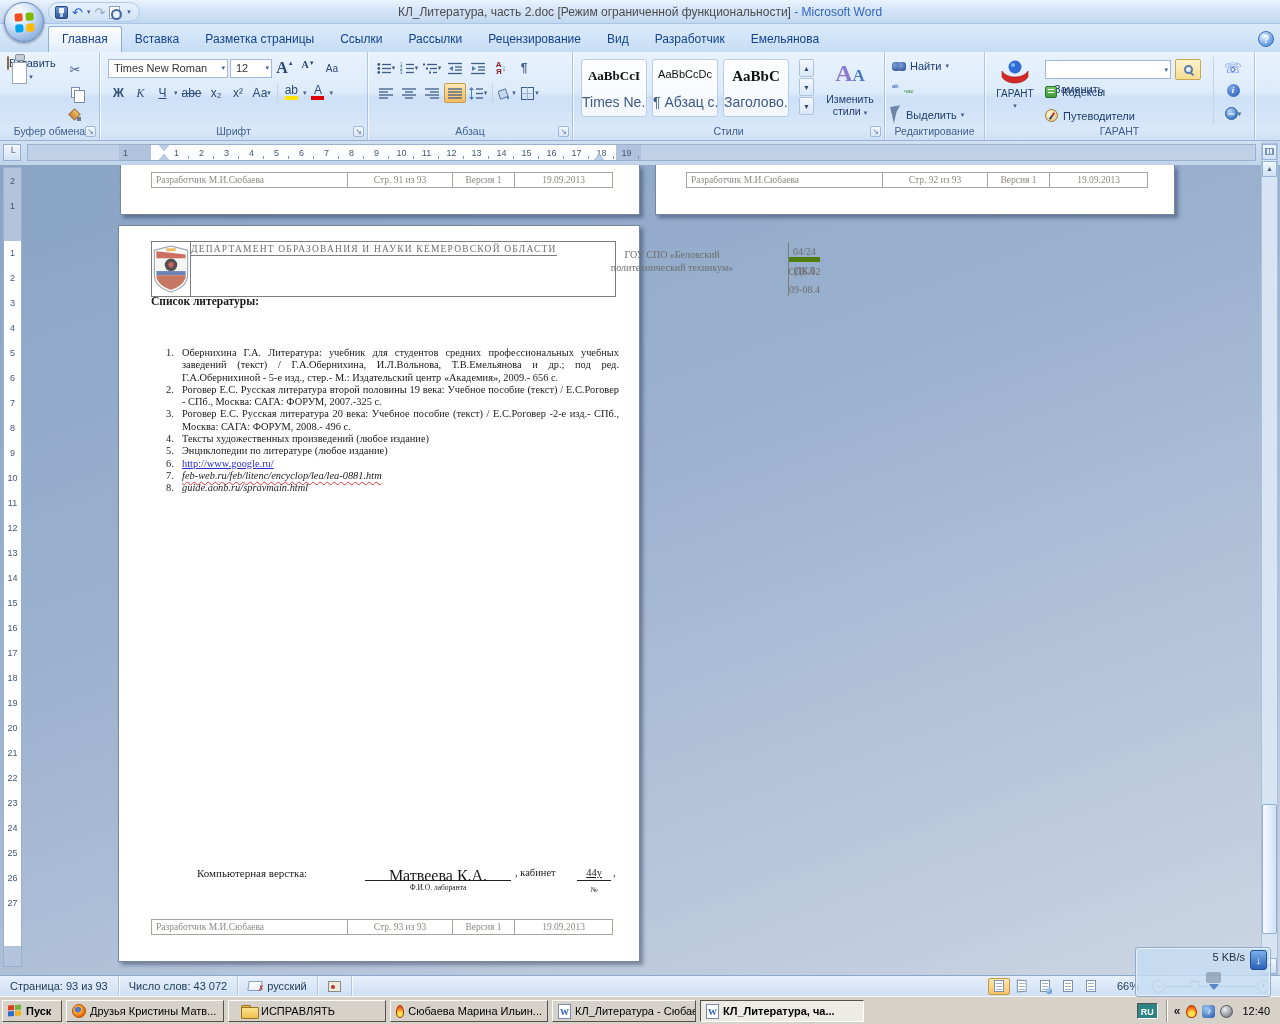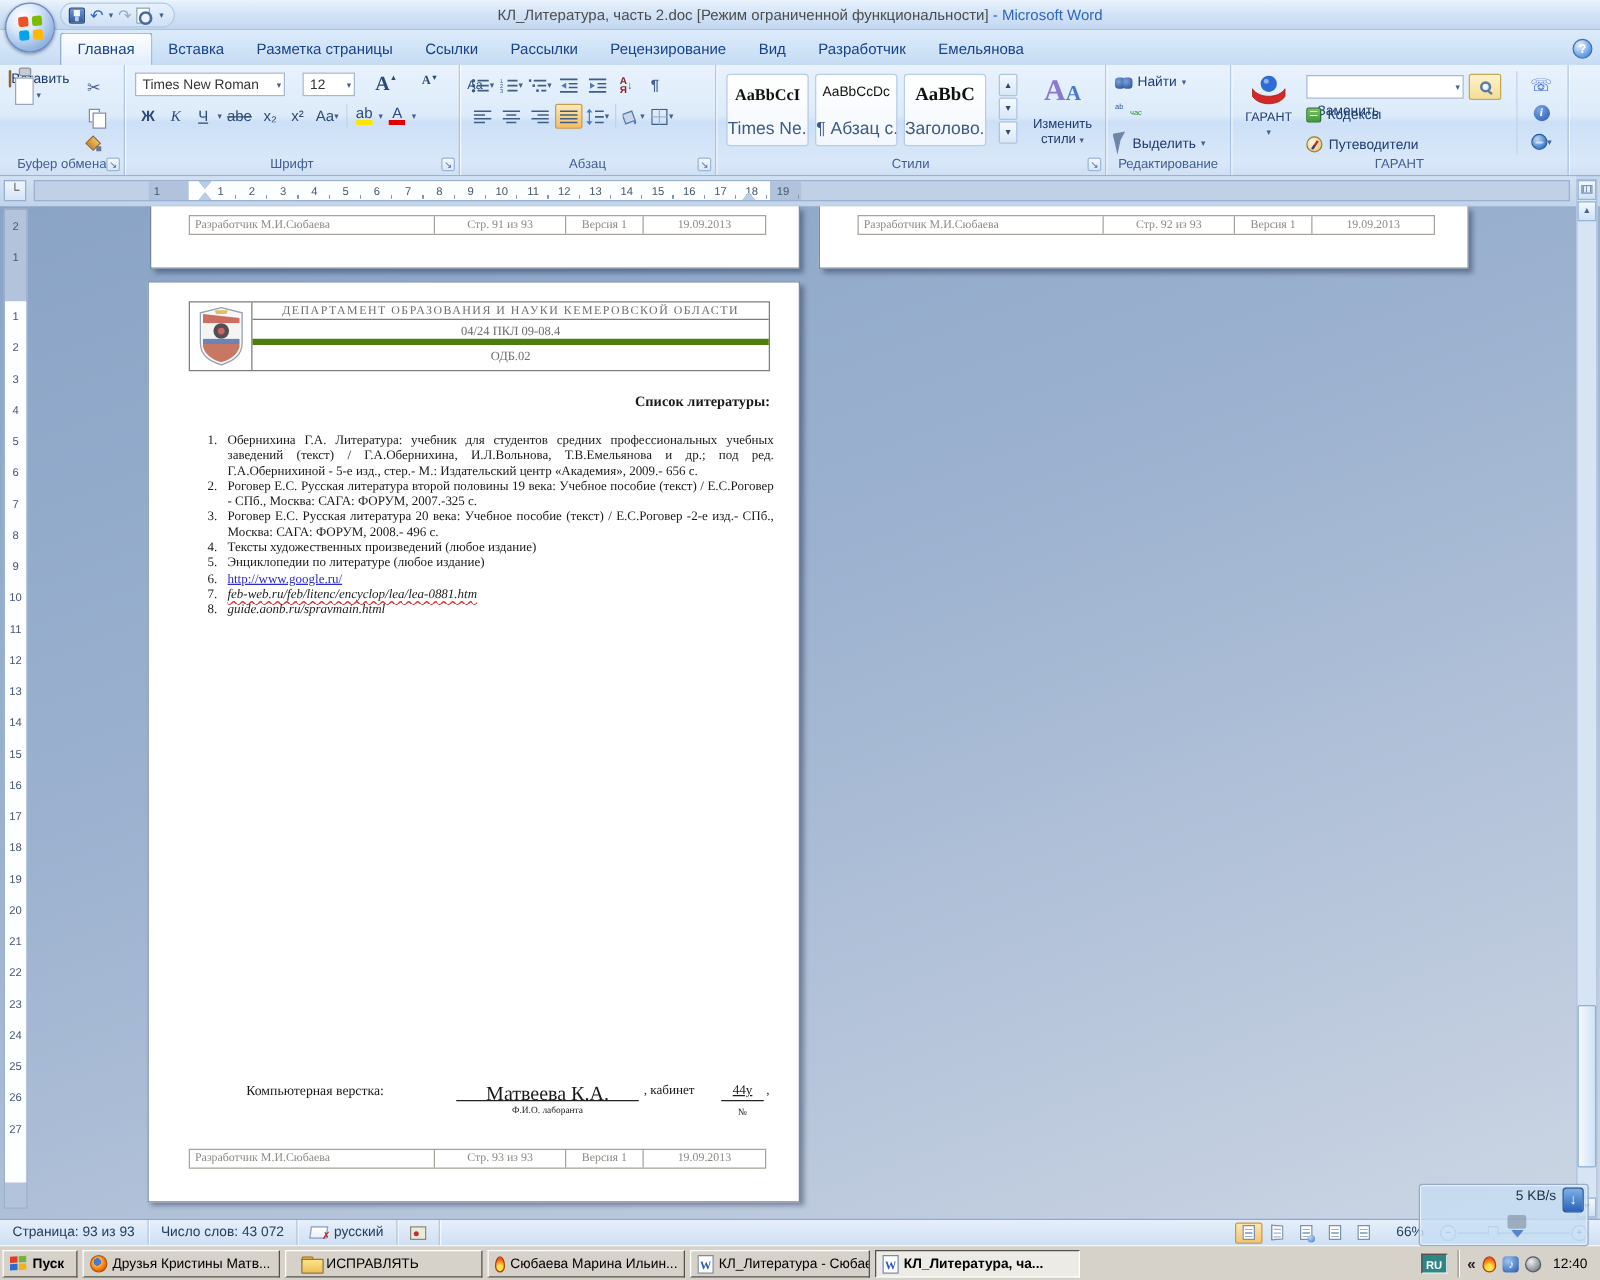--- a/index.html
+++ b/index.html
@@ -61,21 +61,21 @@
   .clip-col .rbtn { width:26px; height:20px; }
   .ic-scis { font-size:13px; color:#4a618a; }
   .ic-copy { width:9px; height:11px; background:#fff; border:1px solid #7c8ca8; position:relative; }
   .ic-copy::after { content:""; position:absolute; left:2px; top:2px; width:9px; height:11px; background:#fff; border:1px solid #7c8ca8; }
   .ic-brush { width:12px; height:12px; position:relative; }
   .ic-brush::before { content:""; position:absolute; left:1px; top:1px; width:7px; height:7px; background:linear-gradient(#f0c060,#c88830); transform:rotate(45deg); border:1px solid #96662a; }
   .ic-brush::after { content:""; position:absolute; right:0; bottom:0; width:4px; height:4px; background:#6a7890; }
 
   
   .g-font { width:268px; }
-  .f-row1 { position:absolute; left:8px; top:6px; display:flex; align-items:flex-start; gap:14px; }
+  .f-row1 { position:absolute; left:8px; top:6px; display:flex; align-items:center; gap:2px; }
   .f-row2 { position:absolute; left:8px; top:31px; display:flex; align-items:center; gap:1px; }
   .f-row2 .rbtn { min-width:21px; height:20px; font-size:12px; padding:0 2px; }
   .bld { font-weight:bold; } .itl { font-style:italic; font-family:"Liberation Serif",serif; }
   .unl { text-decoration:underline; } .stk { text-decoration:line-through; font-size:10px; }
   .sm { font-size:10px; } 
   .colbtn { flex-direction:column; gap:0; line-height:9px; padding-top:2px; }
   .colbtn i { display:block; width:13px; height:4px; margin-top:1px; }
   .ag { display:flex; align-items:flex-start; font-weight:bold; font-family:"Liberation Serif",serif; }
   .ag .c2 { font-size:6px; margin-top:1px; }
   .sep-v { width:1px; height:20px; background:#c4d4e8; margin:0 2px; }
@@ -167,29 +167,29 @@
     font-family:"Liberation Serif",serif; font-size:9.5px; color:#8e8a84; line-height:14px; background:#fff; }
   .ftable .c { border-left:1px solid #a8a49c; text-align:center; overflow:hidden; white-space:nowrap; }
   .ftable .c1 { border-left:none; width:195px; text-align:left; padding-left:4px; }
   .ftable .c2 { width:105px; } .ftable .c3 { width:62px; } .ftable .c4 { width:98px; }
   .ft-top { left:30px; top:7px; }
   .ft-93 { left:32px; top:693px; }
 
   .orghdr { position:absolute; left:32px; top:15px; width:465px; height:56px; border:1px solid #7d7d7d;
     display:flex; font-family:"Liberation Serif",serif; color:#6e6e6e; background:#fff; }
   .coat-cell { width:50px; border-right:1px solid #7d7d7d; display:flex; align-items:center; justify-content:center; }
-  .hdr-right { flex:1; display:flex; flex-direction:column; }
+  .hdr-right { flex:1; display:flex; flex-direction:row; }
   .dept { height:14px; border-bottom:1px solid #7d7d7d; text-align:center; font-size:9.5px; letter-spacing:1.2px; line-height:14px; white-space:nowrap; overflow:hidden; }
   .hdr-bot { flex:1; display:flex; }
   .orgname { width:232px; border-right:1px solid #7d7d7d; text-align:center; font-size:10px; line-height:13px; padding-top:6px; }
   .codes { flex:1; display:flex; flex-direction:column; }
   .code1 { height:20px; border-bottom:5px solid #4d7c0f; text-align:center; line-height:19px; font-size:10px; }
   .code2 { flex:1; text-align:center; line-height:20px; font-size:10px; }
 
-  .doc-heading { position:absolute; left:32px; top:90px; width:465px; text-align:right;
+  .doc-heading { position:absolute; left:32px; top:69px; width:465px; text-align:left;
     font-family:"Liberation Serif",serif; font-weight:bold; font-size:11.5px; color:#1a1a1a; }
   .lit-list { position:absolute; left:47px; top:121px; width:453px;
     font-family:"Liberation Serif",serif; font-size:10.4px; line-height:12.3px; color:#1a1a1a; }
   .li { display:flex; }
   .li-num { width:16px; flex:none; }
   .li-text { flex:1; text-align:justify; }
   .li.short .li-text { text-align:left; }
   .li.link .li-text { color:#2b2bd0; text-decoration:underline; }
   .li.ital .li-text { font-style:italic; text-align:left; }
   .li.wavy .li-text { font-style:italic; text-align:left;
@@ -730,20 +730,24 @@
             <circle cx="18" cy="19" r="6" fill="#2c2c2c"></circle>
             <circle cx="18" cy="19" r="2.6" fill="#c84040"></circle>
             <rect x="4" y="25" width="28" height="4" fill="#4a6aa6"></rect>
             <path d="M4 29 H32 V31 C30 38 24 41 18 43 C12 41 6 38 4 31 Z" fill="#bb5a40"></path>
             <path d="M13 3 L23 3 L22 6 L14 6 Z" fill="#e0b040"></path>
           </svg>
         </div>
         <div class="hdr-right">
           <div class="dept">ДЕПАРТАМЕНТ ОБРАЗОВАНИЯ И НАУКИ КЕМЕРОВСКОЙ ОБЛАСТИ</div>
           <div class="hdr-bot">
+            <div class="orgname">
+              <span>ГОУ СПО «Беловский</span><br>
+              <span>политехнический  техникум»</span>
+            </div>
             <div class="codes">
               <div class="code1">04/24 ПКЛ 09-08.4</div>
               <div class="code2">ОДБ.02</div>
             </div>
           </div>
         </div>
       </div>
 
       <div class="doc-heading">Список литературы:</div>
 

